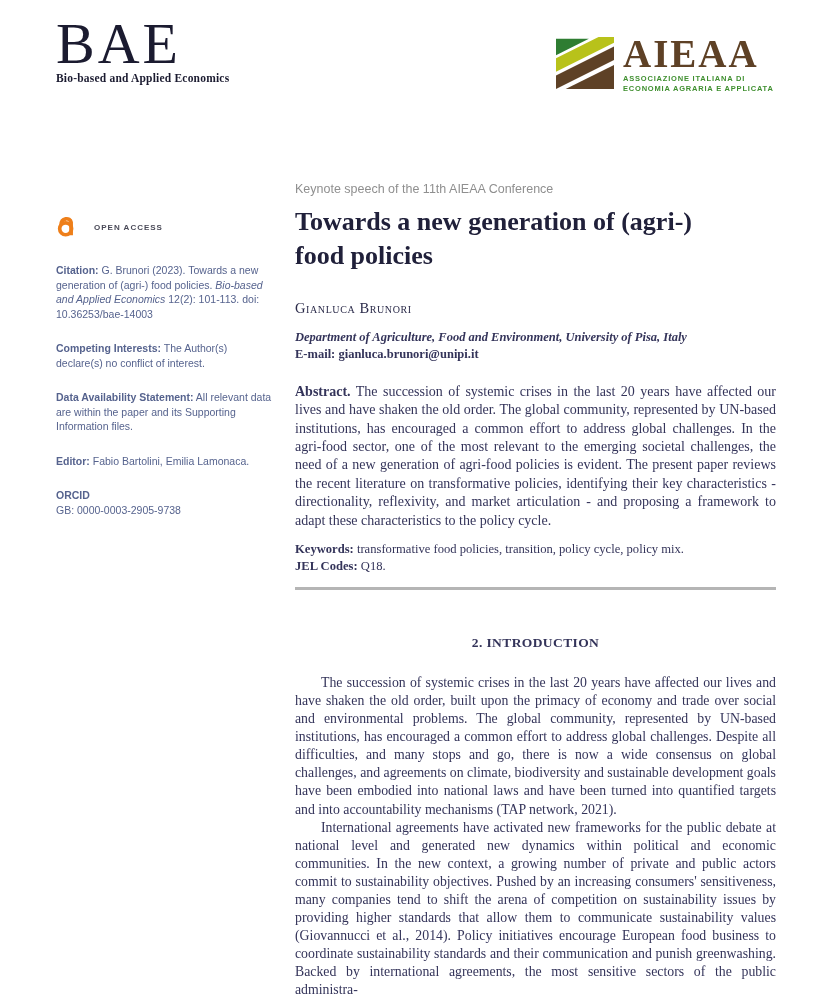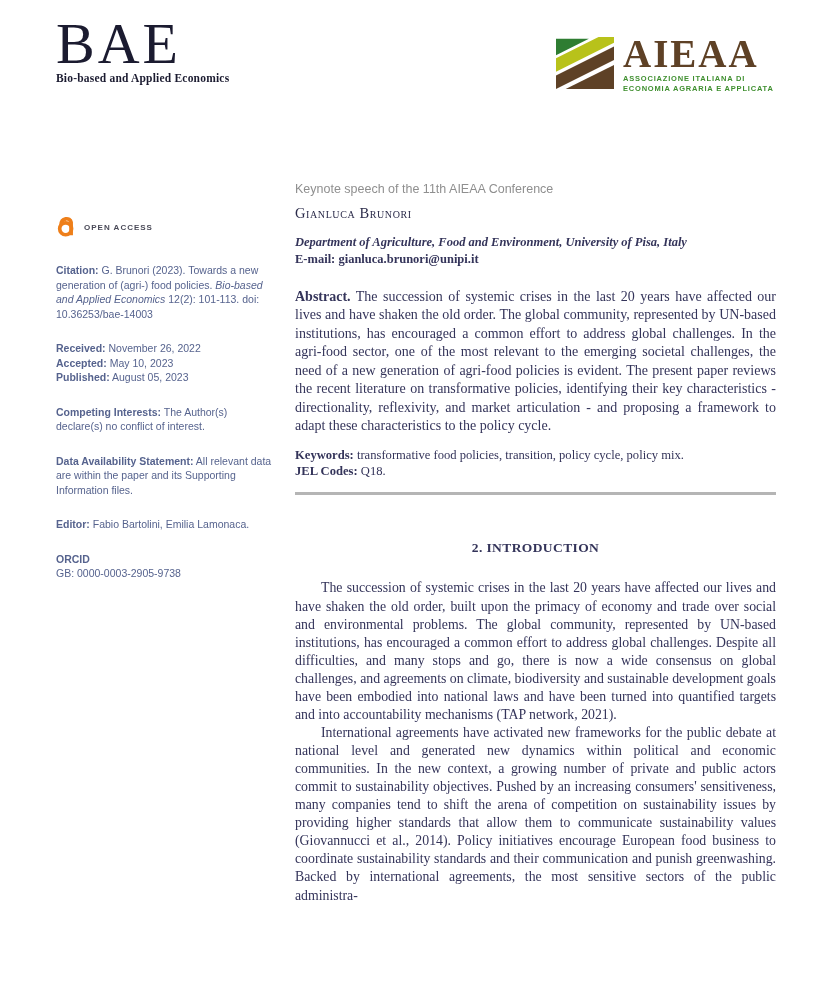--- a/index.html
+++ b/index.html
@@ -20,21 +20,21 @@
   .aieaa-icon { flex:0 0 auto; }
   .aieaa-acronym { font-family:"Liberation Serif", serif; font-weight:bold; font-size:39px; line-height:0.85; color:#5e4126; letter-spacing:2px; }
   .aieaa-sub { font-family:"Liberation Sans", sans-serif; font-size:7.5px; font-weight:bold; color:#3f8f2f; letter-spacing:0.8px; margin-top:4px; line-height:1.25; }
 
   
   .sidebar {
     position:absolute; left:56px; top:214px; width:216px;
     font-family:"Liberation Sans", sans-serif;
     font-size:10.5px; line-height:1.38; color:#56638e;
   }
-  .oa-row { display:flex; align-items:center; gap:6px; margin-bottom:22px; }
+  .oa-row { display:flex; align-items:center; gap:16px; margin-bottom:22px; }
   .oa-label { font-family:"Liberation Sans", sans-serif; font-size:8px; font-weight:bold; letter-spacing:1px; color:#4a4a58; }
   .block { margin-bottom:13px;margin-top:20px; }
   .block b { font-weight:bold; }
   .block i { font-style:italic; }
   .orcid-block { margin-top:20px; }
 
   
   .main { position:absolute; left:295px; top:182px; width:481px; color:#34345a; }
   .kicker { font-family:"Liberation Sans", sans-serif; font-size:12.5px; color:#8f8f8f; margin-bottom:9px; }
   .title { font-family:"Liberation Serif", serif; font-size:26px; font-weight:bold; color:#20203a; line-height:1.3; max-width:440px; margin-bottom:27px; }
@@ -84,43 +84,39 @@
         <svg width="22" height="24" viewBox="0 0 24 26" xmlns="http://www.w3.org/2000/svg">
           <circle cx="10.5" cy="16" r="6.5" fill="none" stroke="#ee7f1a" stroke-width="4"></circle>
           <path d="M5.5 12 C5.5 4, 15.5 3, 16.5 9 L16.5 23" fill="none" stroke="#ee7f1a" stroke-width="4"></path>
         </svg>
       </span>
       <span class="oa-label">OPEN ACCESS</span>
     </div>
 
     <p class="block"><b>Citation:</b><span> G. Brunori (2023). Towards a new generation of (agri-) food policies. </span><i>Bio-based and Applied Economics</i><span> 12(2): 101-113. doi: 10.36253/bae-14003</span></p>
 
-    <p class="block">
-      <span><b>Received:</b><span> November 26, 2022</span></span><br>
-      <span><b>Accepted:</b><span> May 10, 2023</span></span><br>
-      <span><b>Published:</b><span> August 05, 2023</span></span>
-    </p>
 
     <p class="block"><b>Competing Interests:</b><span> The Author(s) declare(s) no conflict of interest.</span></p>
 
     <p class="block"><b>Data Availability Statement:</b><span> All relevant data are within the paper and its Supporting Information files.</span></p>
 
     <p class="block"><b>Editor:</b><span> Fabio Bartolini, Emilia Lamonaca.</span></p>
 
     <p class="block orcid-block">
       <b>ORCID</b><br>
       <span>GB: 0000-0003-2905-9738</span>
     </p>
 
   </aside>
 
   <main class="main">
 
     <div class="kicker">Keynote speech of the 11th AIEAA Conference</div>
 
+    <h1 class="title">Towards a new generation of (agri-) food policies</h1>
 
     <div class="author">Gianluca Brunori</div>
 
     <div class="affiliation">Department of Agriculture, Food and Environment, University of Pisa, Italy</div>
     <div class="email"><span>E-mail:</span><span> gianluca.brunori@unipi.it</span></div>
 
     <p class="abstract"><b>Abstract.</b><span> The succession of systemic crises in the last 20 years have affected our lives and have shaken the old order. The global community, represented by UN-based institutions, has encouraged a common effort to address global challenges. In the agri-food sector, one of the most relevant to the emerging societal challenges, the need of a new generation of agri-food policies is evident. The present paper reviews the recent literature on transformative policies, identifying their key characteristics - directionality, reflexivity, and market articulation - and proposing a framework to adapt these characteristics to the policy cycle.</span></p>
 
     <div class="kw-block">
       <div><b>Keywords:</b><span> transformative food policies, transition, policy cycle, policy mix.</span></div>

